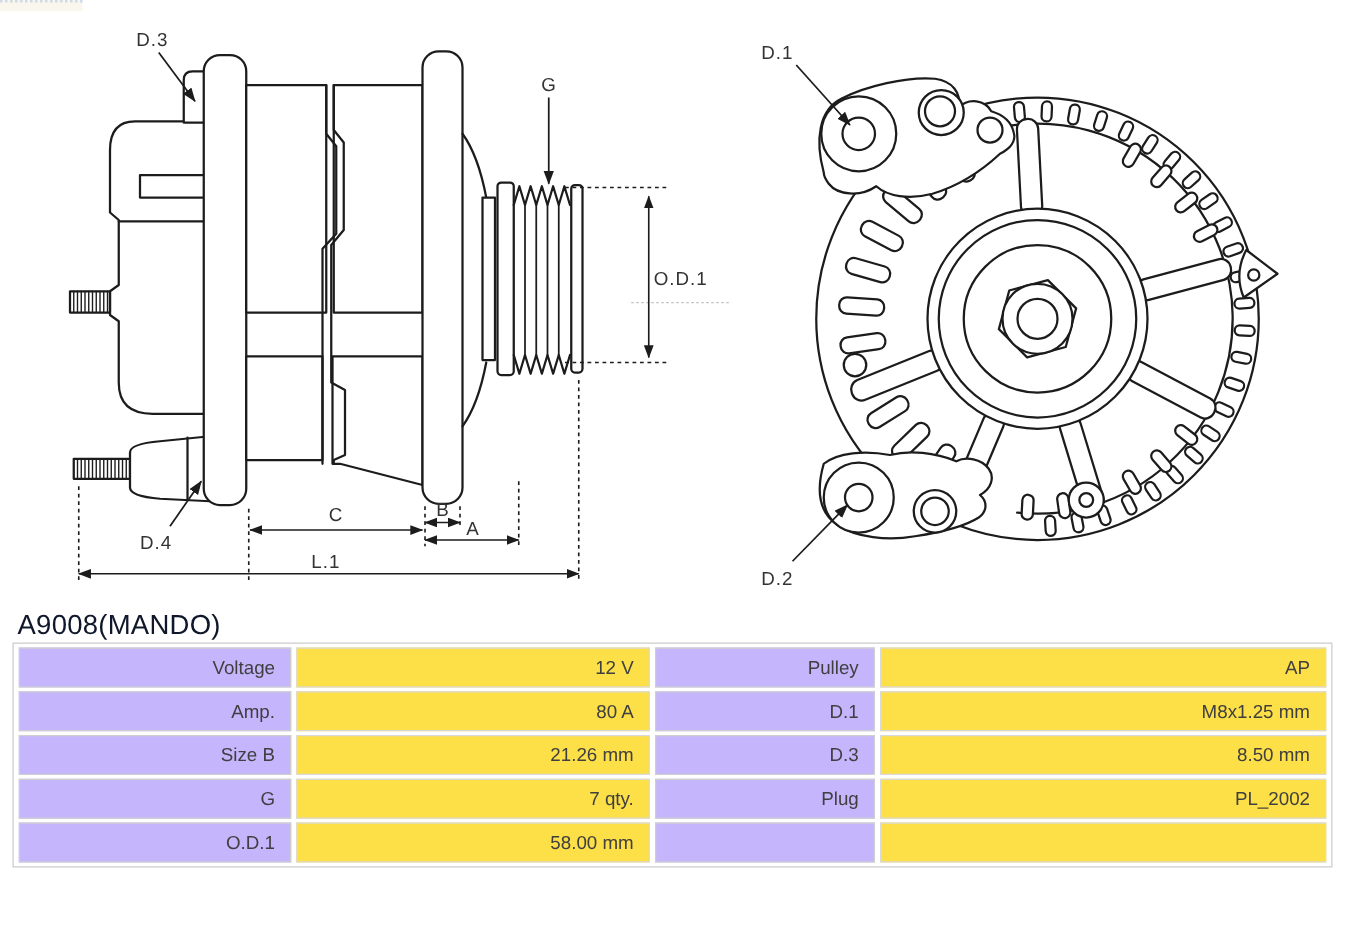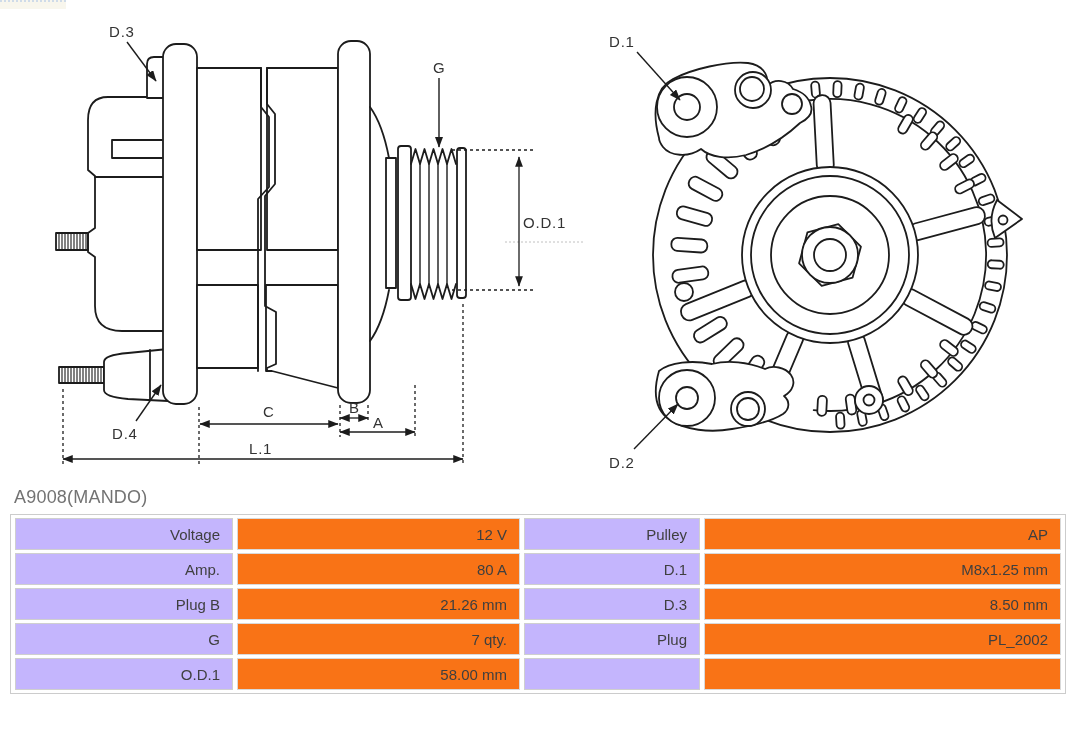--- a/index.html
+++ b/index.html
@@ -8,34 +8,34 @@
     background:#ffffff;
     font-family:"Liberation Sans","DejaVu Sans",sans-serif;
   }
   .edge-artifact{
     position:absolute;left:0;top:0;width:66px;height:7px;
     border-top:2px dotted #a9bfd8;background:#f4efdf;opacity:.55;
   }
   .diagram-wrap{position:absolute;left:0;top:0;width:1080px;height:480px;}
   .part-title{
     position:absolute;left:14px;top:487px;
-    font-size:18px;letter-spacing:.2px;color:#737373;
+    font-size:22px;letter-spacing:.2px;color:#0f172a;
   }
   table.spec{
     position:absolute;left:10px;top:514px;width:1054px;
     border-collapse:separate;border-spacing:4px 3px;
     border:1px solid #cccccc;table-layout:fixed;
     font-size:15px;color:#3f3f3f;
   }
   table.spec th,table.spec td{
     height:30px;padding:0 12px 0 4px;text-align:right;
     font-weight:normal;overflow:hidden;white-space:nowrap;
   }
   table.spec th.lbl{background:#c4b5fd;border:1px solid #cfcfcf;}
-  table.spec td.val{background:#f97316;border:1px solid #d9d9d9;}
+  table.spec td.val{background:#fde047;border:1px solid #d9d9d9;}
   col.c1{width:218px;} col.c2{width:283px;} col.c3{width:176px;} col.c4{width:357px;}
   svg text{font-family:"Liberation Sans","DejaVu Sans",sans-serif;font-size:15px;fill:#333;letter-spacing:.8px;}
 </style>
 </head>
 <body>
 
 <div class="edge-artifact"></div>
 
 <div class="diagram-wrap">
 <svg width="1080" height="480" viewBox="0 0 1080 480">
@@ -252,21 +252,21 @@
         <th class="lbl">Pulley</th>
         <td class="val">AP</td>
       </tr>
       <tr>
         <th class="lbl">Amp.</th>
         <td class="val">80 A</td>
         <th class="lbl">D.1</th>
         <td class="val">M8x1.25 mm</td>
       </tr>
       <tr>
-        <th class="lbl">Plug B</th>
+        <th class="lbl">Size B</th>
         <td class="val">21.26 mm</td>
         <th class="lbl">D.3</th>
         <td class="val">8.50 mm</td>
       </tr>
       <tr>
         <th class="lbl">G</th>
         <td class="val">7 qty.</td>
         <th class="lbl">Plug</th>
         <td class="val">PL_2002</td>
       </tr>

